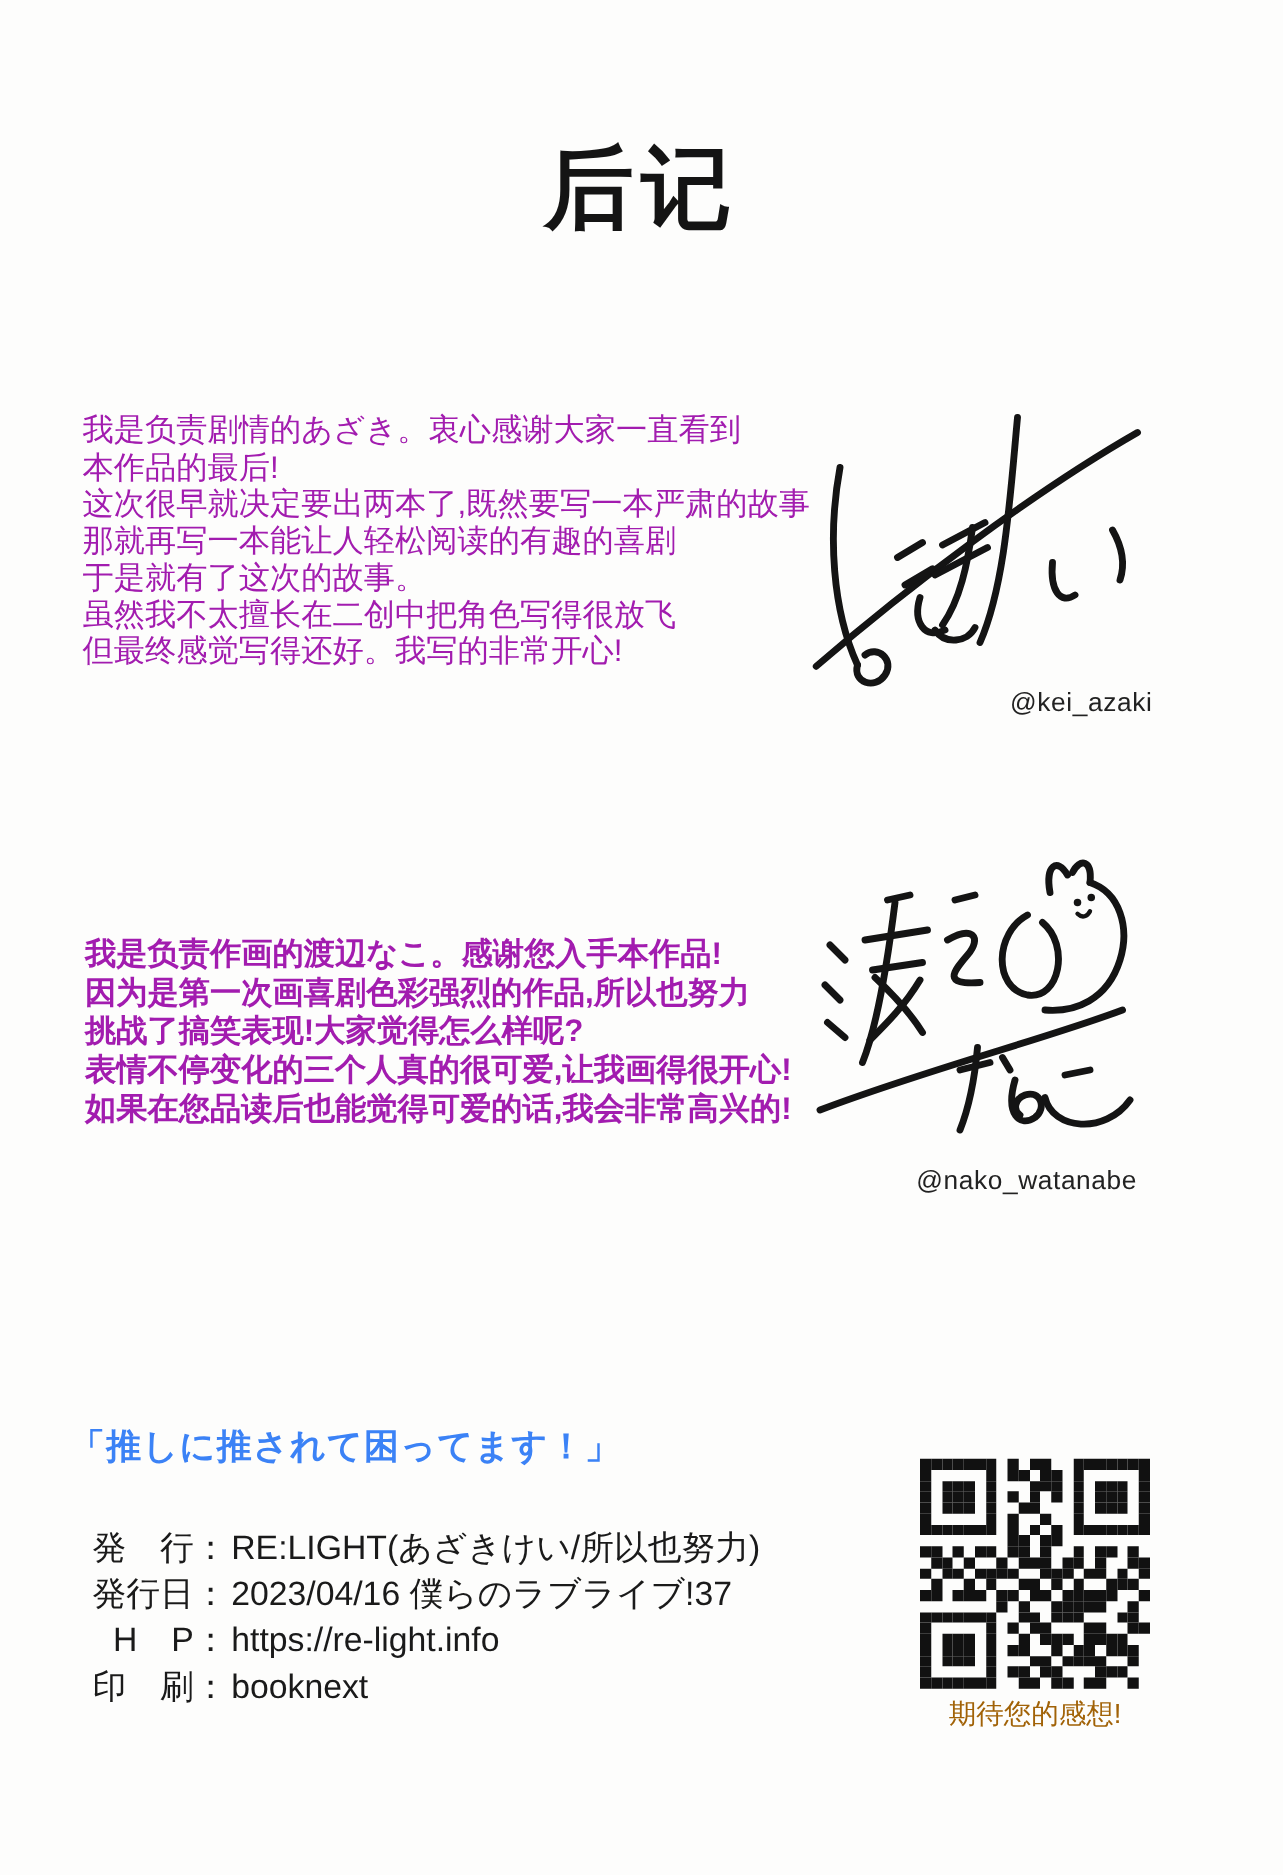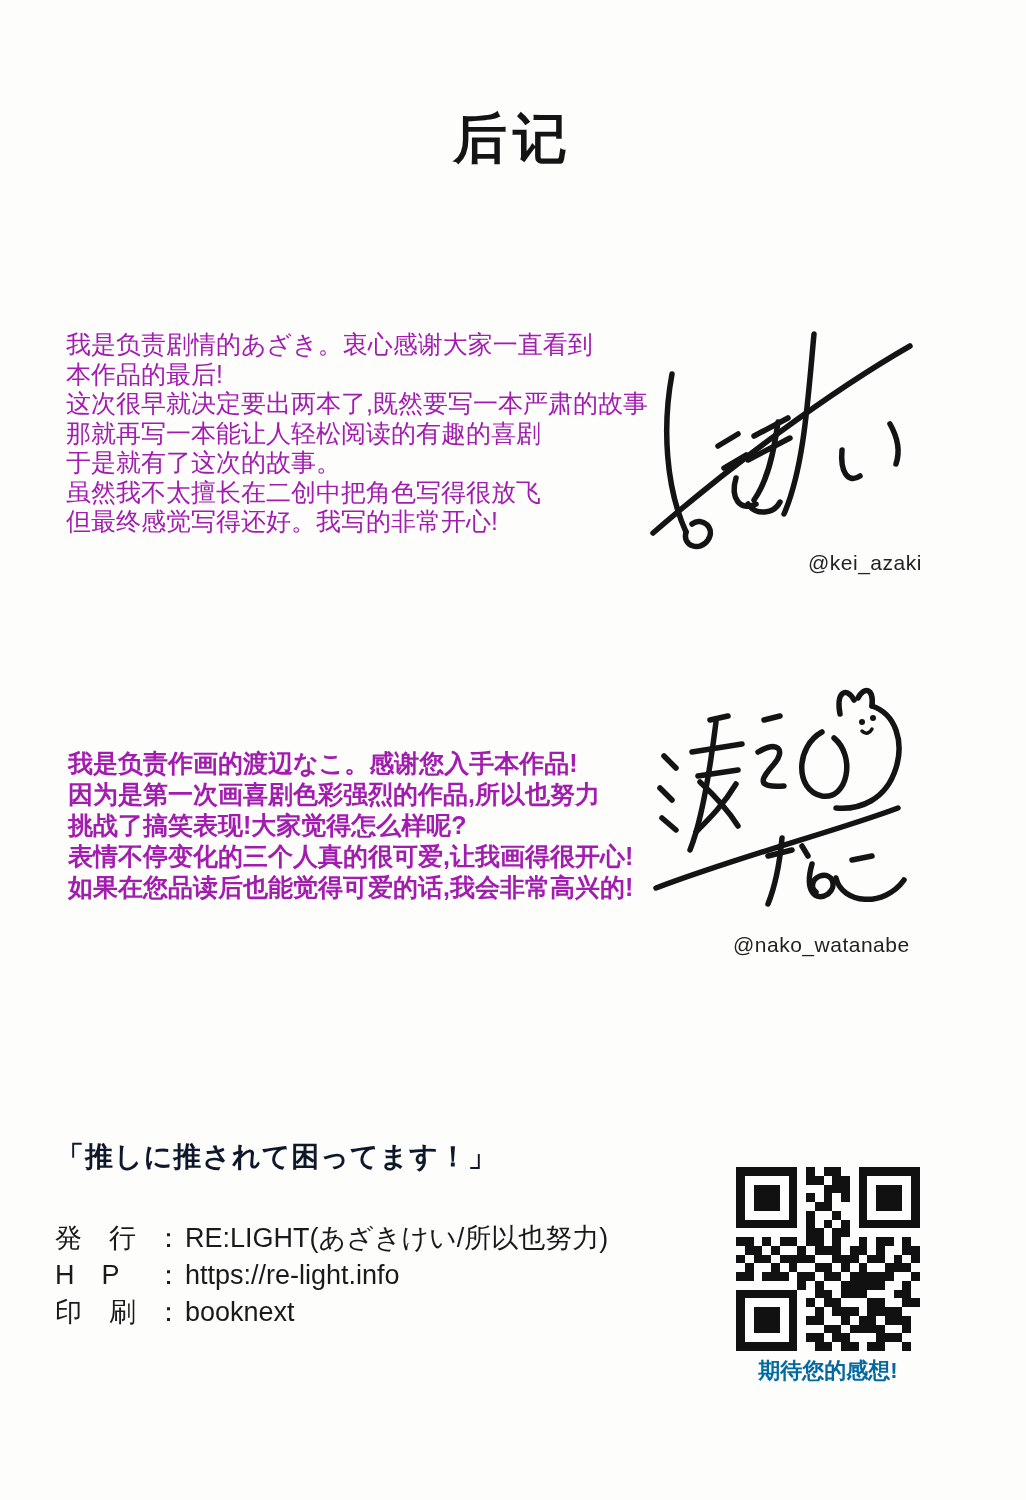--- a/index.html
+++ b/index.html
@@ -8,21 +8,21 @@
     width:1026px; height:1500px;
     margin:0 auto;
     background:#fdfdfc;
     color:#1b1b1b;
     font-family:"Liberation Sans","DejaVu Sans",sans-serif;
     overflow:hidden;
   }
   .page-title {
     position:absolute; top:103px; left:0; right:0;
     margin:0; text-align:center;
-    font-size:54px; font-weight:600; letter-spacing:6px;
+    font-size:72px; font-weight:600; letter-spacing:6px;
     color:#141414;
   }
   .para {
     position:absolute; margin:0;
     white-space:pre-line;
     color:#a21caf;
   }
   .para1 { left:66px; top:330px; font-size:25px; line-height:29.5px; }
   .para2 { left:68px; top:748px; font-size:25px; line-height:31px;font-weight:bold; }
   .handle {
@@ -30,39 +30,39 @@
   }
   .handle1 { left:808px; top:551px;text-align:center; }
   .handle2 { left:733px; top:933px; }
   .sig { position:absolute; }
   .sig1 { left:638px; top:318px; }
   .sig2 { left:640px; top:658px; }
   .sig path { fill:none; stroke:#141414; stroke-width:5.5; stroke-linecap:round; stroke-linejoin:round; }
   .sig .dot { fill:#141414; stroke:none; }
   .book-title {
     position:absolute; left:56px; top:1138px;
-    font-size:28px; font-weight:700; letter-spacing:1px; color:#0f172a;
+    font-size:28px; font-weight:700; letter-spacing:1px; color:#3b82f6;
   }
   .colophon { position:absolute; left:55px; top:1220px; font-size:27px; color:#1a1a1a; }
   .col-row { height:37px; line-height:37px; white-space:nowrap; }
-  .col-label { display:inline-block; width:100px; }
+  .col-label { display:inline-block; width:100px;text-align:right; }
   .col-sep { display:inline-block; width:30px; }
   .qr {
     position:absolute; left:736px; top:1167px;
     width:184px; height:184px;
     display:grid;
     grid-template-columns:repeat(21,1fr);
     grid-template-rows:repeat(21,1fr);
     background:#fdfdfc;
   }
   .qm { background:transparent; }
   .qm.on { background:#111; }
   .qr-caption {
     position:absolute; left:730px; top:1356px; width:196px;
-    text-align:center; font-size:22px; color:#0369a1;font-weight:bold;
+    text-align:center; font-size:22px; color:#a16207;
   }
 </style>
 </head>
 <body>
 
 <div class="page">
 
   <h1 class="page-title">后记</h1>
 
   <p class="para para1">我是负责剧情的あざき。衷心感谢大家一直看到
@@ -129,20 +129,23 @@
 
   <div class="handle handle2">@nako_watanabe</div>
 
   <div class="book-title">「推しに推されて困ってます！」</div>
 
   <div class="colophon">
     <div class="col-row">
       <span class="col-label">発　行</span><span class="col-sep">：</span><span class="col-value">RE:LIGHT(あざきけい/所以也努力)</span>
     </div>
     <div class="col-row">
+      <span class="col-label">発行日</span><span class="col-sep">：</span><span class="col-value">2023/04/16 僕らのラブライブ!37</span>
+    </div>
+    <div class="col-row">
       <span class="col-label">H　P</span><span class="col-sep">：</span><span class="col-value">https://re-light.info</span>
     </div>
     <div class="col-row">
       <span class="col-label">印　刷</span><span class="col-sep">：</span><span class="col-value">booknext</span>
     </div>
   </div>
 
   <div class="qr" id="qr">
       <div class="qm on"></div>
       <div class="qm on"></div>

